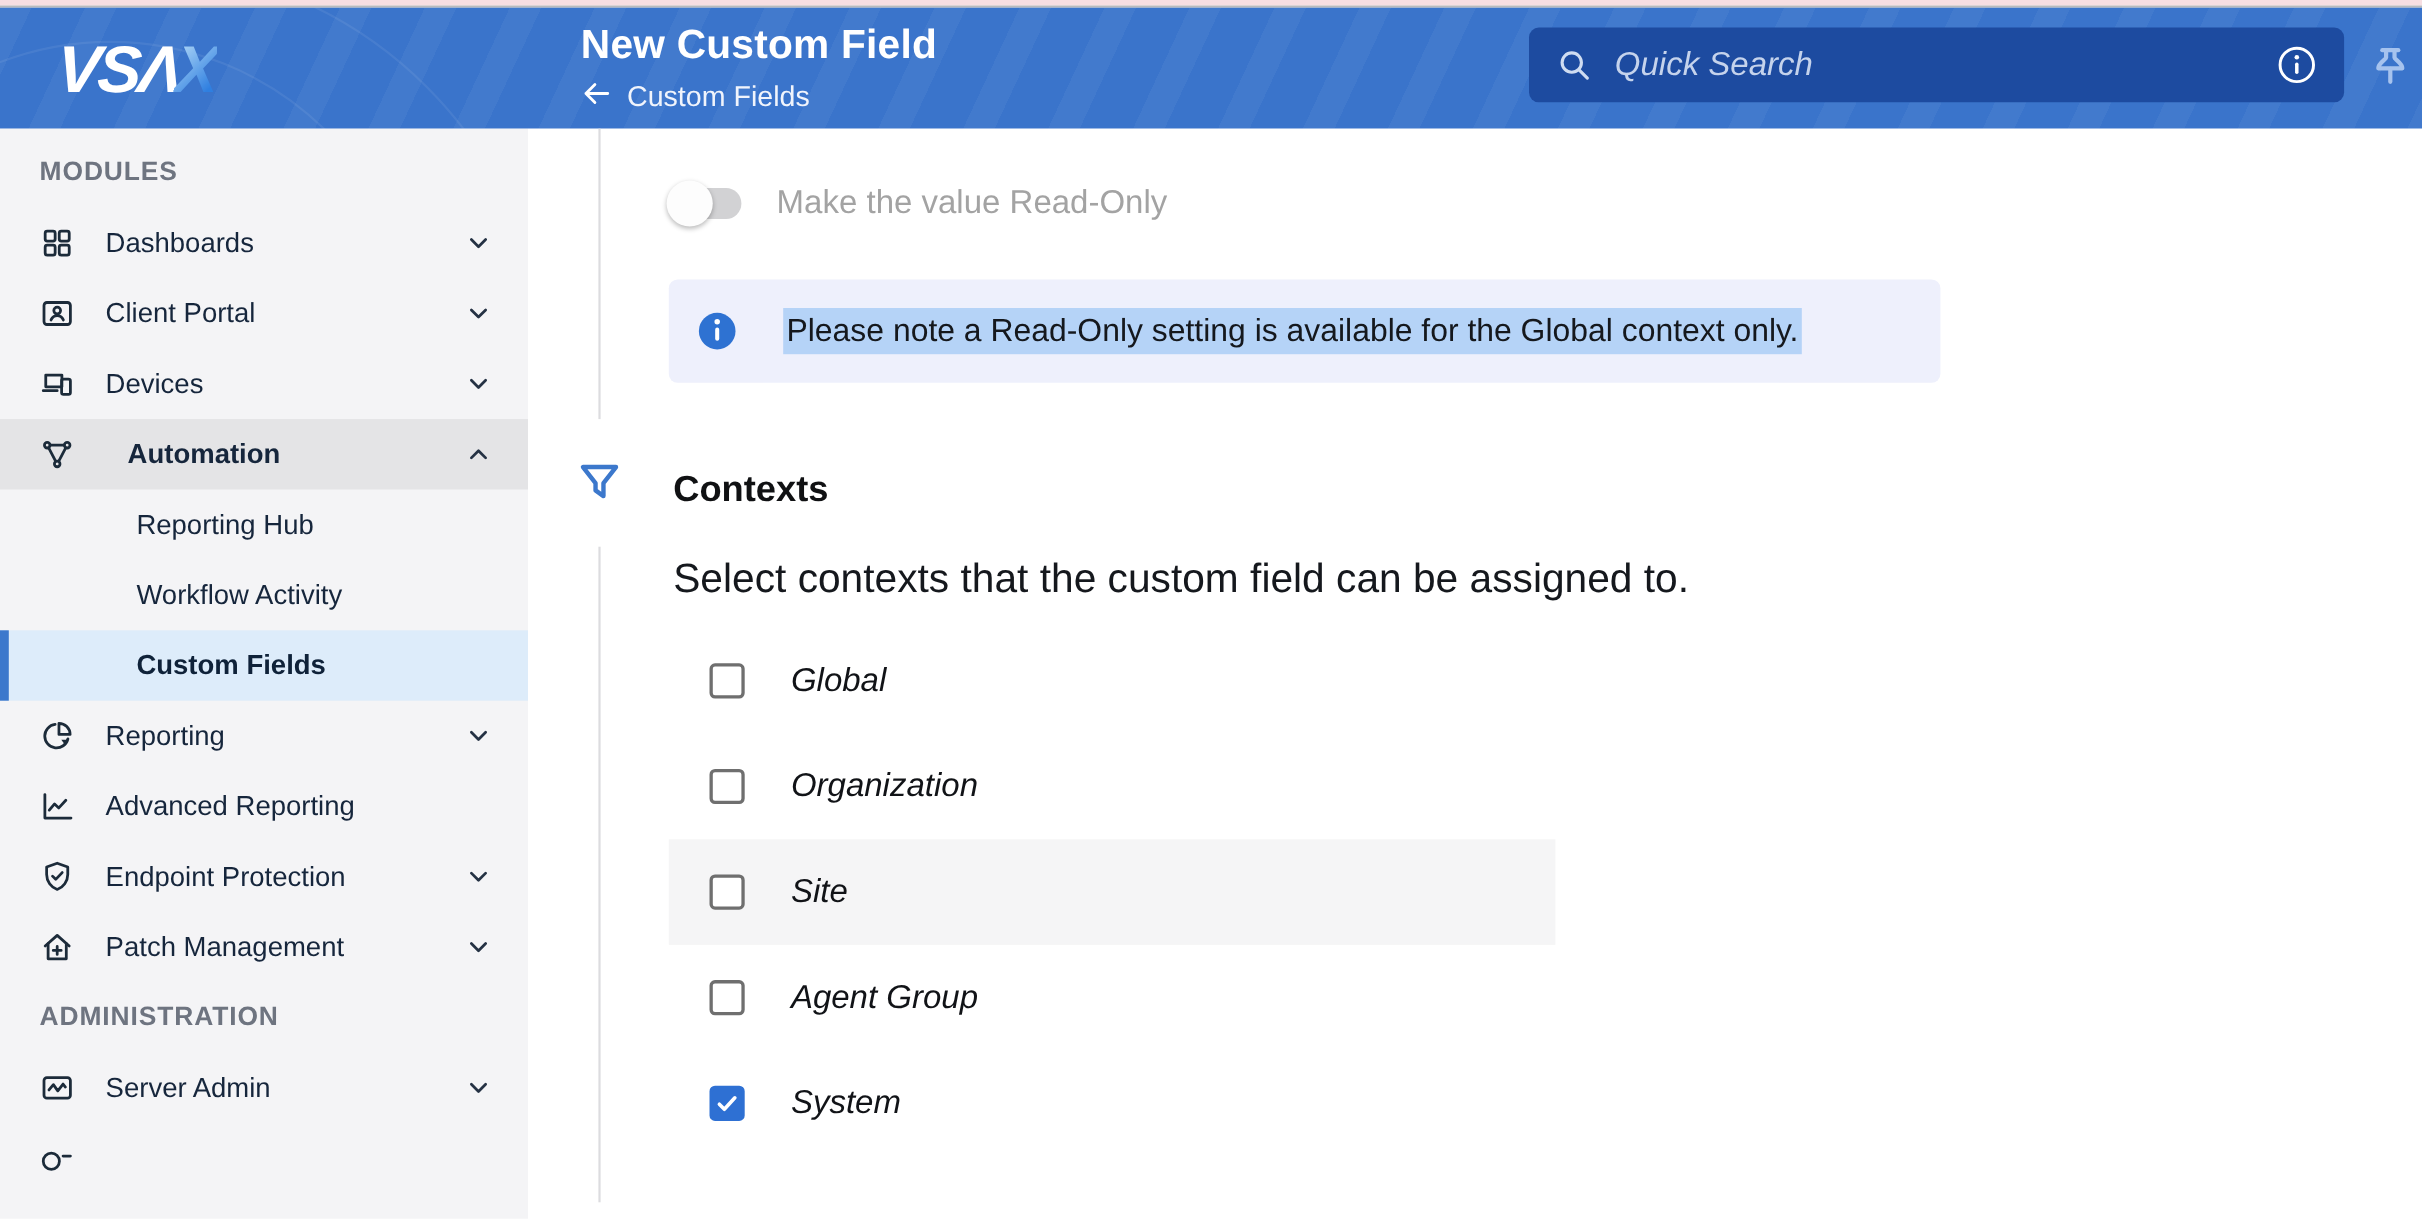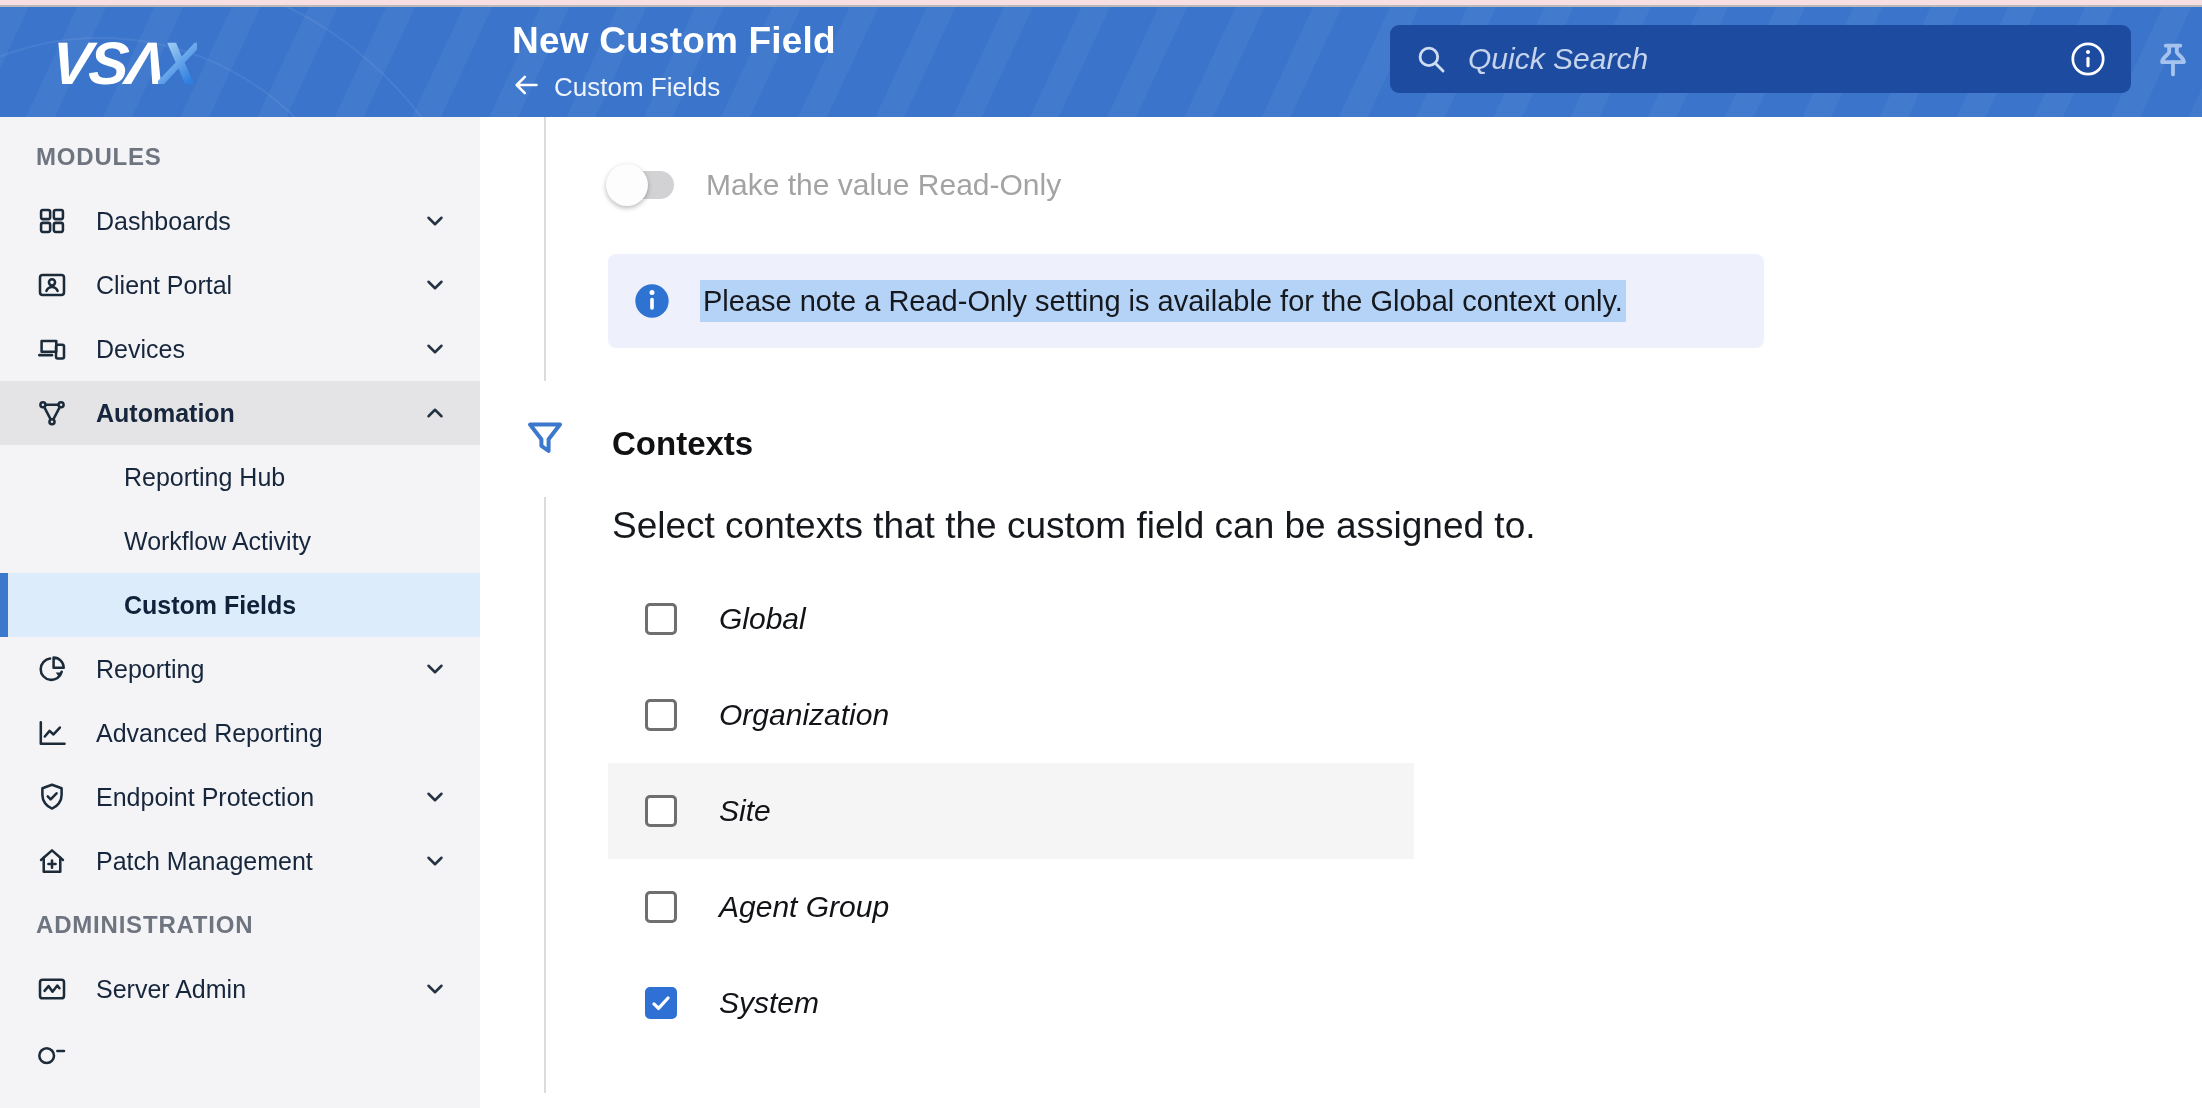--- a/index.html
+++ b/index.html
@@ -18,21 +18,21 @@
     background:repeating-linear-gradient(115deg, rgba(255,255,255,0.045) 0 26px, rgba(255,255,255,0) 26px 70px); }
   .header .deco1, .header .deco2 { position:absolute; border:2px solid rgba(255,255,255,0.07); border-radius:50%; }
   .header .deco1 { width:560px; height:560px; left:-180px; top:30px; }
   .header .deco2 { width:760px; height:760px; left:-260px; top:-40px; }
 
   .logo { position:absolute; left:52px; top:22px; font-size:60px; font-weight:800;
     font-style:italic; letter-spacing:-3px; color:#ffffff; transform:skewX(-4deg); }
   .logo .x { background:linear-gradient(135deg,#aiaeff,#2f7fe0); background:linear-gradient(135deg,#9fccf4 20%,#2f7fe0 80%);
     -webkit-background-clip:text; background-clip:text; color:transparent; margin-left:-4px; }
 
-  .titles { position:absolute; left:512px; top:13px; color:#fff; }
+  .titles { position:absolute; left:528px; top:13px; color:#fff; }
   .page-title { font-size:37px; font-weight:700; letter-spacing:0.2px; }
   .breadcrumb { display:flex; align-items:center; margin-top:9px; gap:14px; color:#f0f4fc; }
   .breadcrumb .bc-label { font-size:26px; }
   .breadcrumb svg { width:28px; height:28px; stroke:#ffffff; stroke-width:2.2; fill:none;
     stroke-linecap:round; stroke-linejoin:round; }
 
   .search { position:absolute; left:1390px; top:18px; width:741px; height:68px;
     background:#1d4ba0; border-radius:9px; display:flex; align-items:center; padding:0 24px;font-style:italic; }
   .search svg.mag { width:34px; height:34px; stroke:#cfdcf1; stroke-width:2; fill:none; stroke-linecap:round; }
   .search .ph { margin-left:20px; font-size:30px; color:#c5d3ec; flex:1 1 auto; }
@@ -49,21 +49,21 @@
     font-size:24px; font-weight:700; letter-spacing:0.8px; color:#6e7480; }
   .nav-item { position:relative; height:64px; display:flex; align-items:center;
     padding-left:36px; cursor:pointer; }
   .nav-icon { width:32px; height:32px; flex:0 0 32px; color:#1c2b3a; }
   .nav-icon svg { width:32px; height:32px; stroke:currentColor; stroke-width:1.9; fill:none;
     stroke-linecap:round; stroke-linejoin:round; }
   .nav-label { margin-left:28px; font-size:25px; color:#16263c; white-space:nowrap; }
   .nav-chevron { margin-left:auto; margin-right:32px; width:26px; height:26px; }
   .nav-chevron svg { width:26px; height:26px; stroke:#253244; stroke-width:2.3; fill:none;
     stroke-linecap:round; stroke-linejoin:round; }
-  .nav-item.parent-active { background:#e4e4e6; }
+  .nav-item.parent-active { background:#e4e4e6;gap:20px; }
   .nav-item.parent-active .nav-label { font-weight:700; }
   .nav-item.sub { padding-left:96px; }
   .nav-item.selected { background:#ddecfa; border-left:8px solid #3c78cc; padding-left:88px; }
   .nav-item.selected .nav-label { font-weight:700; color:#0f2239; }
 
   
   .main { position:absolute; left:480px; top:117px; width:1722px; height:991px; background:#fff; }
   .rail { position:absolute; left:64px; width:2px; background:#dcdcdf; }
   .rail.seg1 { top:0; height:264px; }
   .rail.seg2 { top:380px; height:596px; }
@@ -74,21 +74,21 @@
   .switch .track { position:absolute; left:10px; top:14px; width:58px; height:28px;
     border-radius:14px; background:#d2d2d4; }
   .switch .thumb { position:absolute; left:0px; top:7px; width:42px; height:42px; border-radius:50%;
     background:#fdfdfd; box-shadow:0 2px 5px rgba(0,0,0,0.28); }
   .toggle-label { margin-left:26px; font-size:30px; color:#a3a3a3; }
 
   
   .banner { position:absolute; left:128px; top:137px; width:1156px; height:94px;
     background:#eef0fc; border-radius:8px; display:flex; align-items:center; padding:0 24px; }
   .banner .b-icon svg { width:40px; height:40px; display:block; }
-  .banner .b-text { margin-left:28px; font-size:29px; color:#15181d; }
+  .banner .b-text { margin-left:40px; font-size:29px; color:#15181d; }
   .banner .hl { background:#b5d3f7; padding:5px 3px; }
 
   
   .filter-icon { position:absolute; left:41px; top:298px; width:48px; height:48px; }
   .filter-icon svg { width:48px; height:48px; stroke:#3c78cc; stroke-width:2; fill:none;
     stroke-linecap:round; stroke-linejoin:round; }
   .ctx-heading { position:absolute; left:132px; top:308px; font-size:33px; font-weight:700; color:#101113;text-align:center; }
   .ctx-desc { position:absolute; left:132px; top:388px; font-size:37px; color:#15181d; }
 
   .ctx-list { position:absolute; left:128px; top:454px; width:806px;font-style:italic; }

